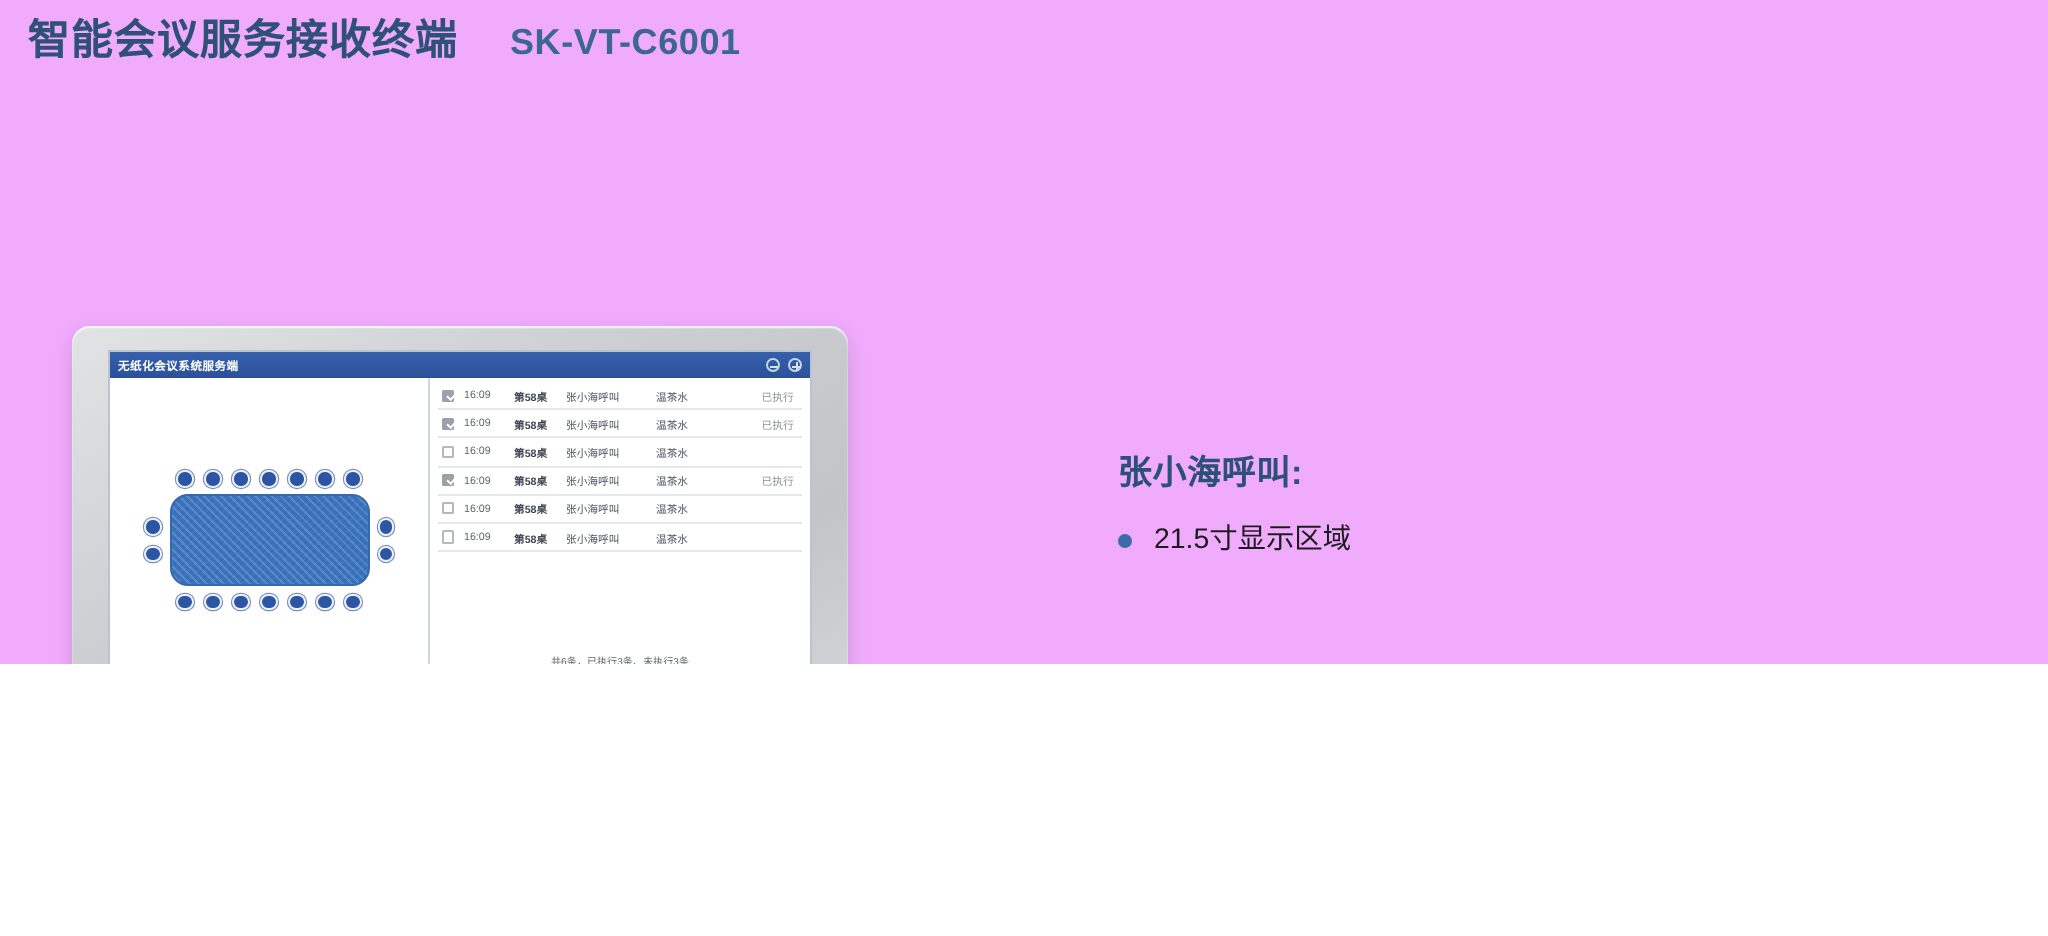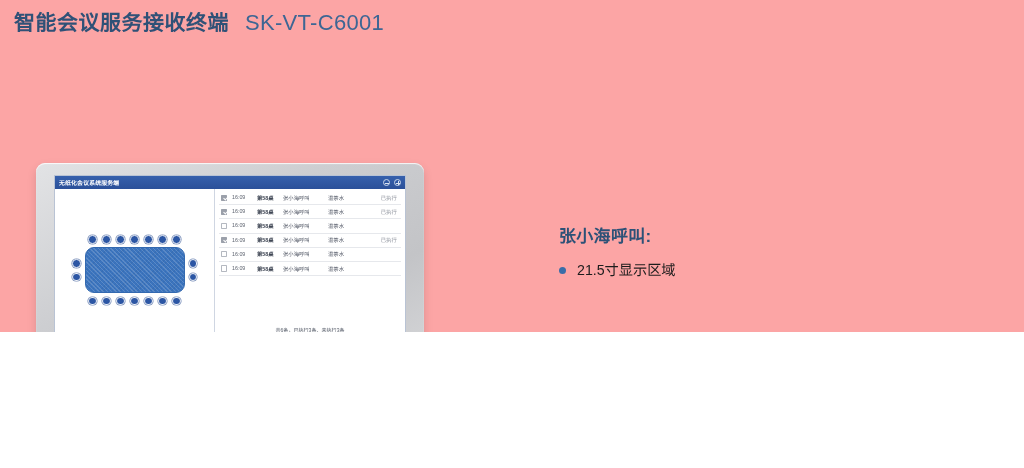--- a/index.html
+++ b/index.html
@@ -4,21 +4,21 @@
 <title>智能会议服务接收终端 SK-VT-C6001</title>
 <style>
   * { box-sizing: border-box; }
   html, body {
     margin: 0; padding: 0;
     width: 1024px; height: 468px;
     overflow: hidden;
     background: #ffffff;
     font-family: "Liberation Sans", "DejaVu Sans", sans-serif;
   }
-  #page { position: relative; width: 1024px; height: 332px; background: #fca5a5; overflow: hidden; }
+  #page { position: relative; width: 1024px; height: 332px; background: #f0abfc; overflow: hidden; }
 
   
   .swoosh { position: absolute; pointer-events: none; }
   .swoosh-a {
     left: -60px; top: 400px; width: 520px; height: 150px;
     background: #f0f0f1;
     border-radius: 60% 40% 0 0 / 100% 100% 0 0;
     transform: rotate(-4deg);
     opacity: .95;
   }
@@ -34,22 +34,22 @@
     border-radius: 50% 50% 0 0 / 100% 100% 0 0;
   }
 
   
   .header { position: absolute; left: 14px; top: 10px; display: flex; align-items: baseline; }
   .header-title {
     font-size: 21px; font-weight: bold; color: #2f5177;
     letter-spacing: .5px; line-height: 1;
   }
   .header-model {
-    font-size: 22px; font-weight: normal; color: #3d6694;
-    margin-left: 16px; letter-spacing: .3px;
+    font-size: 18px; font-weight: bold; color: #3d6694;
+    margin-left: 26px; letter-spacing: .3px;
   }
 
   
   .monitor { position: absolute; left: 36px; top: 163px; width: 388px; height: 245px; }
   .monitor-bezel {
     position: absolute; left: 0; top: 0; width: 388px; height: 218px;
     background: linear-gradient(150deg,#e2e3e5 0%, #cdced1 38%, #c3c4c7 70%, #d8d9db 100%);
     border-radius: 9px;
     box-shadow: 0 4px 10px rgba(0,0,0,.13), inset 0 1px 1px rgba(255,255,255,.85);
   }

